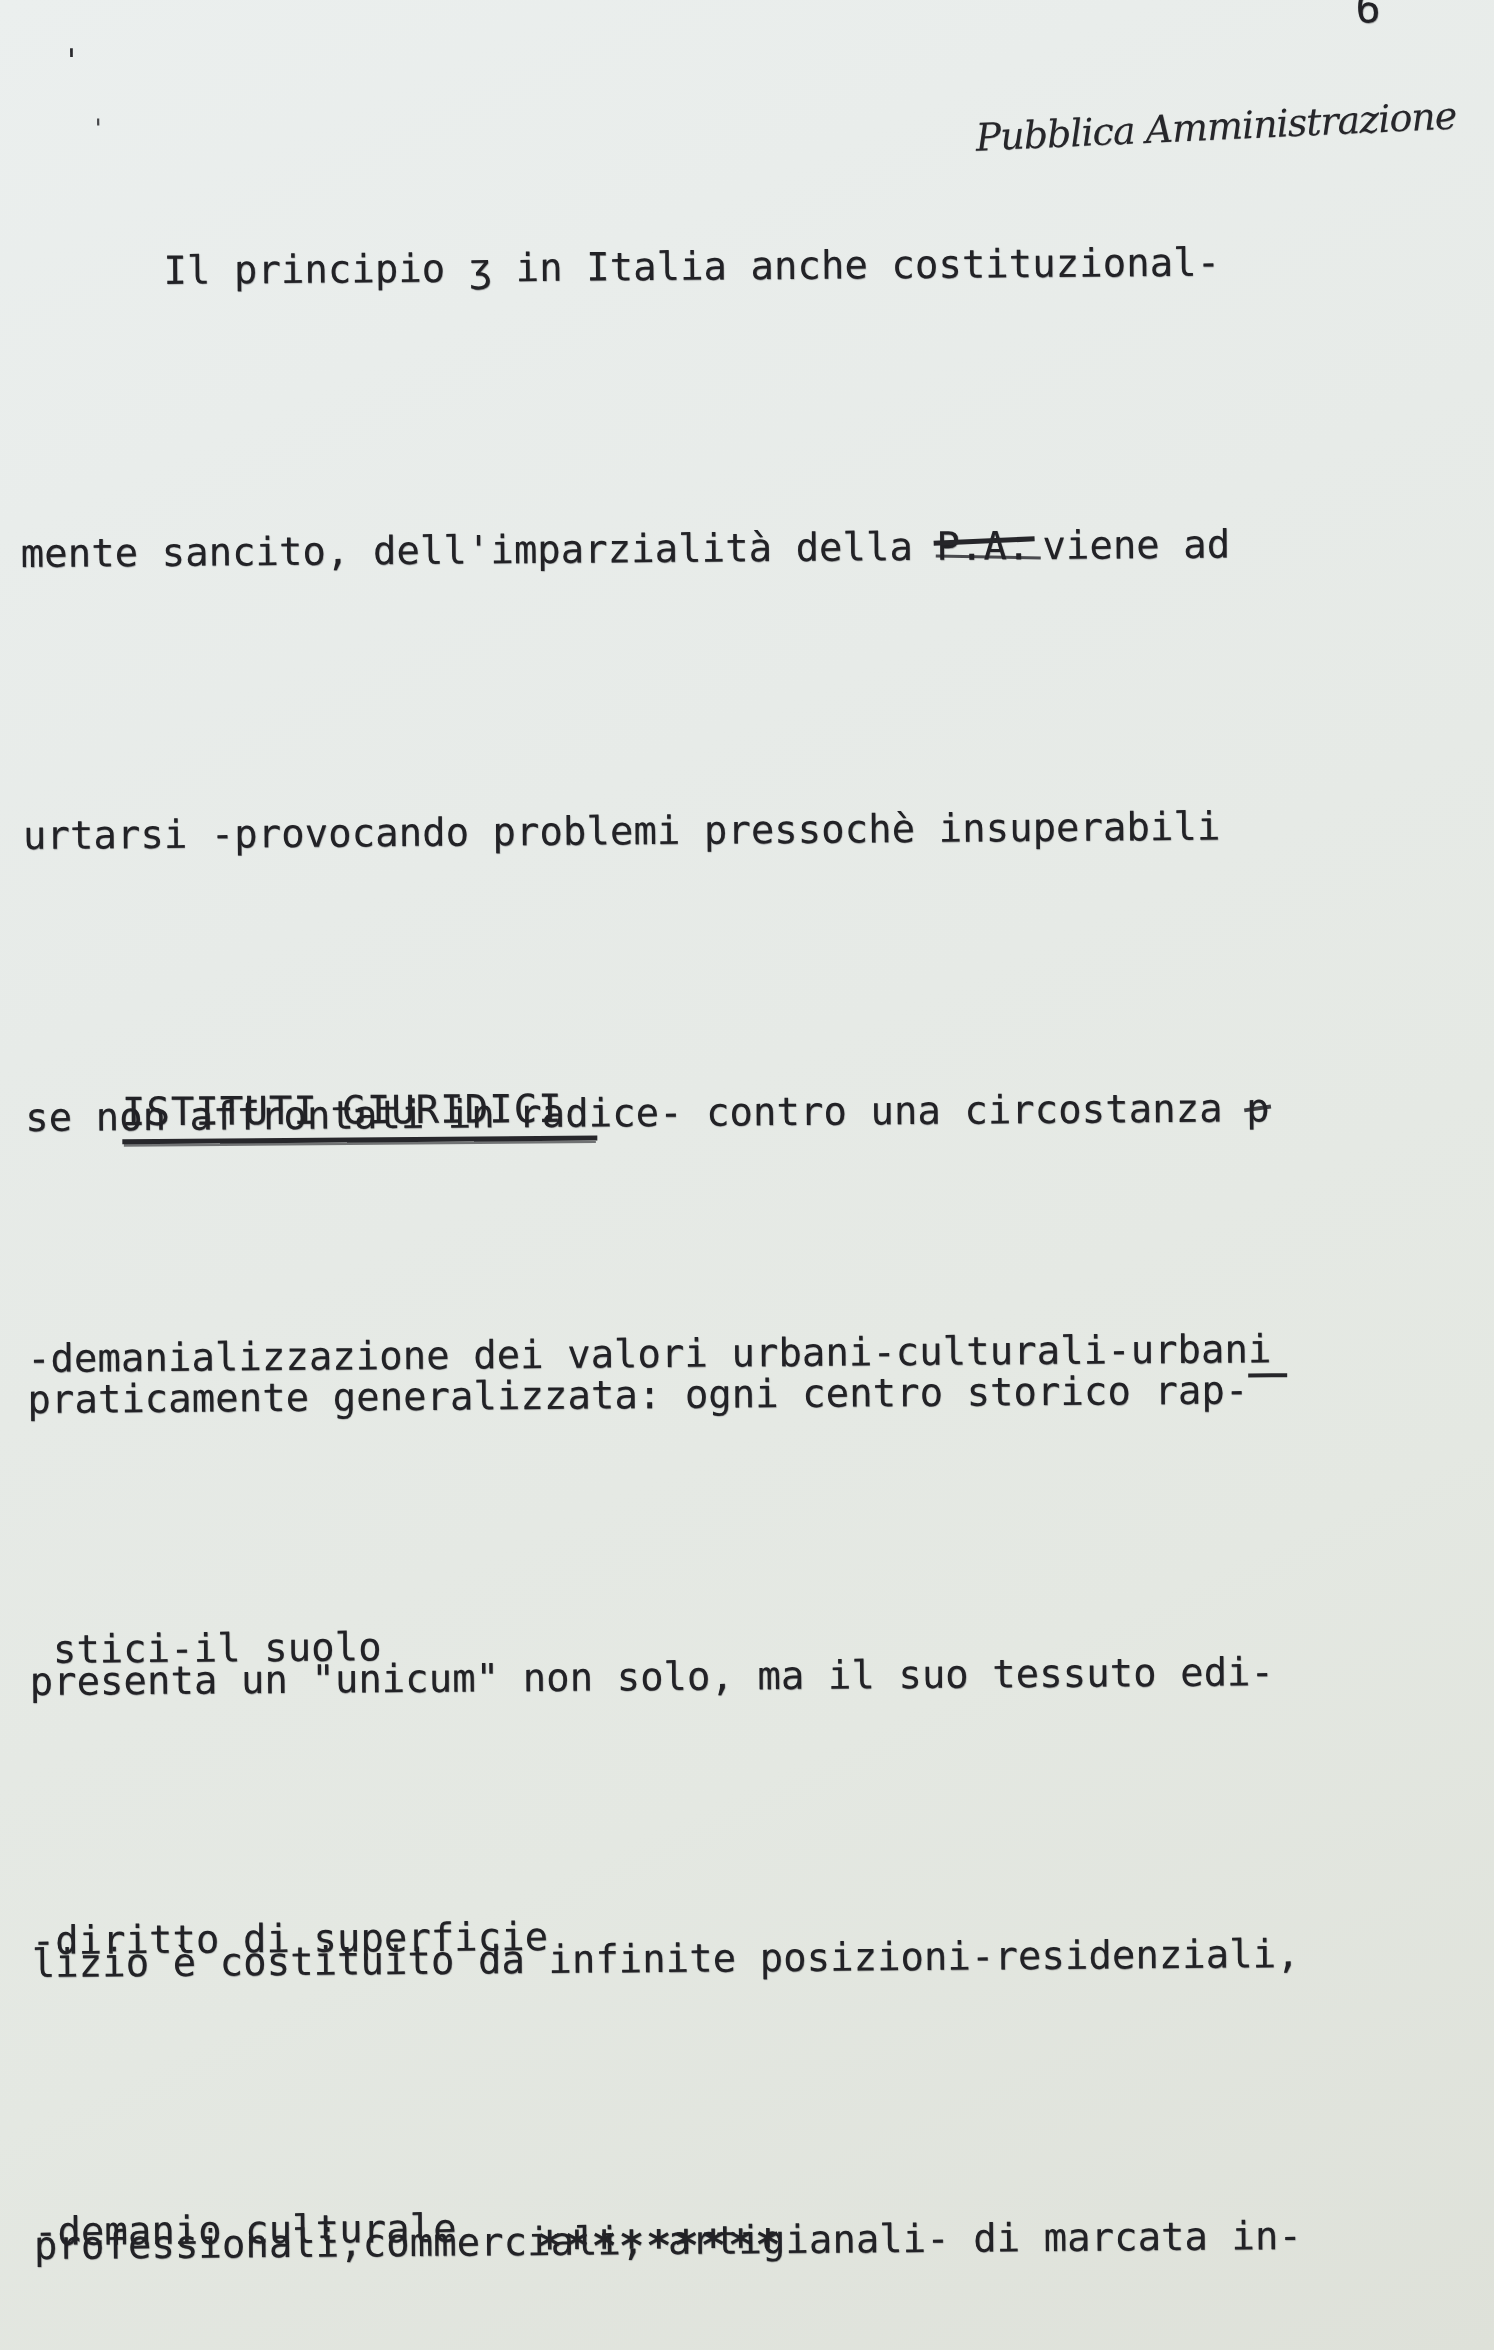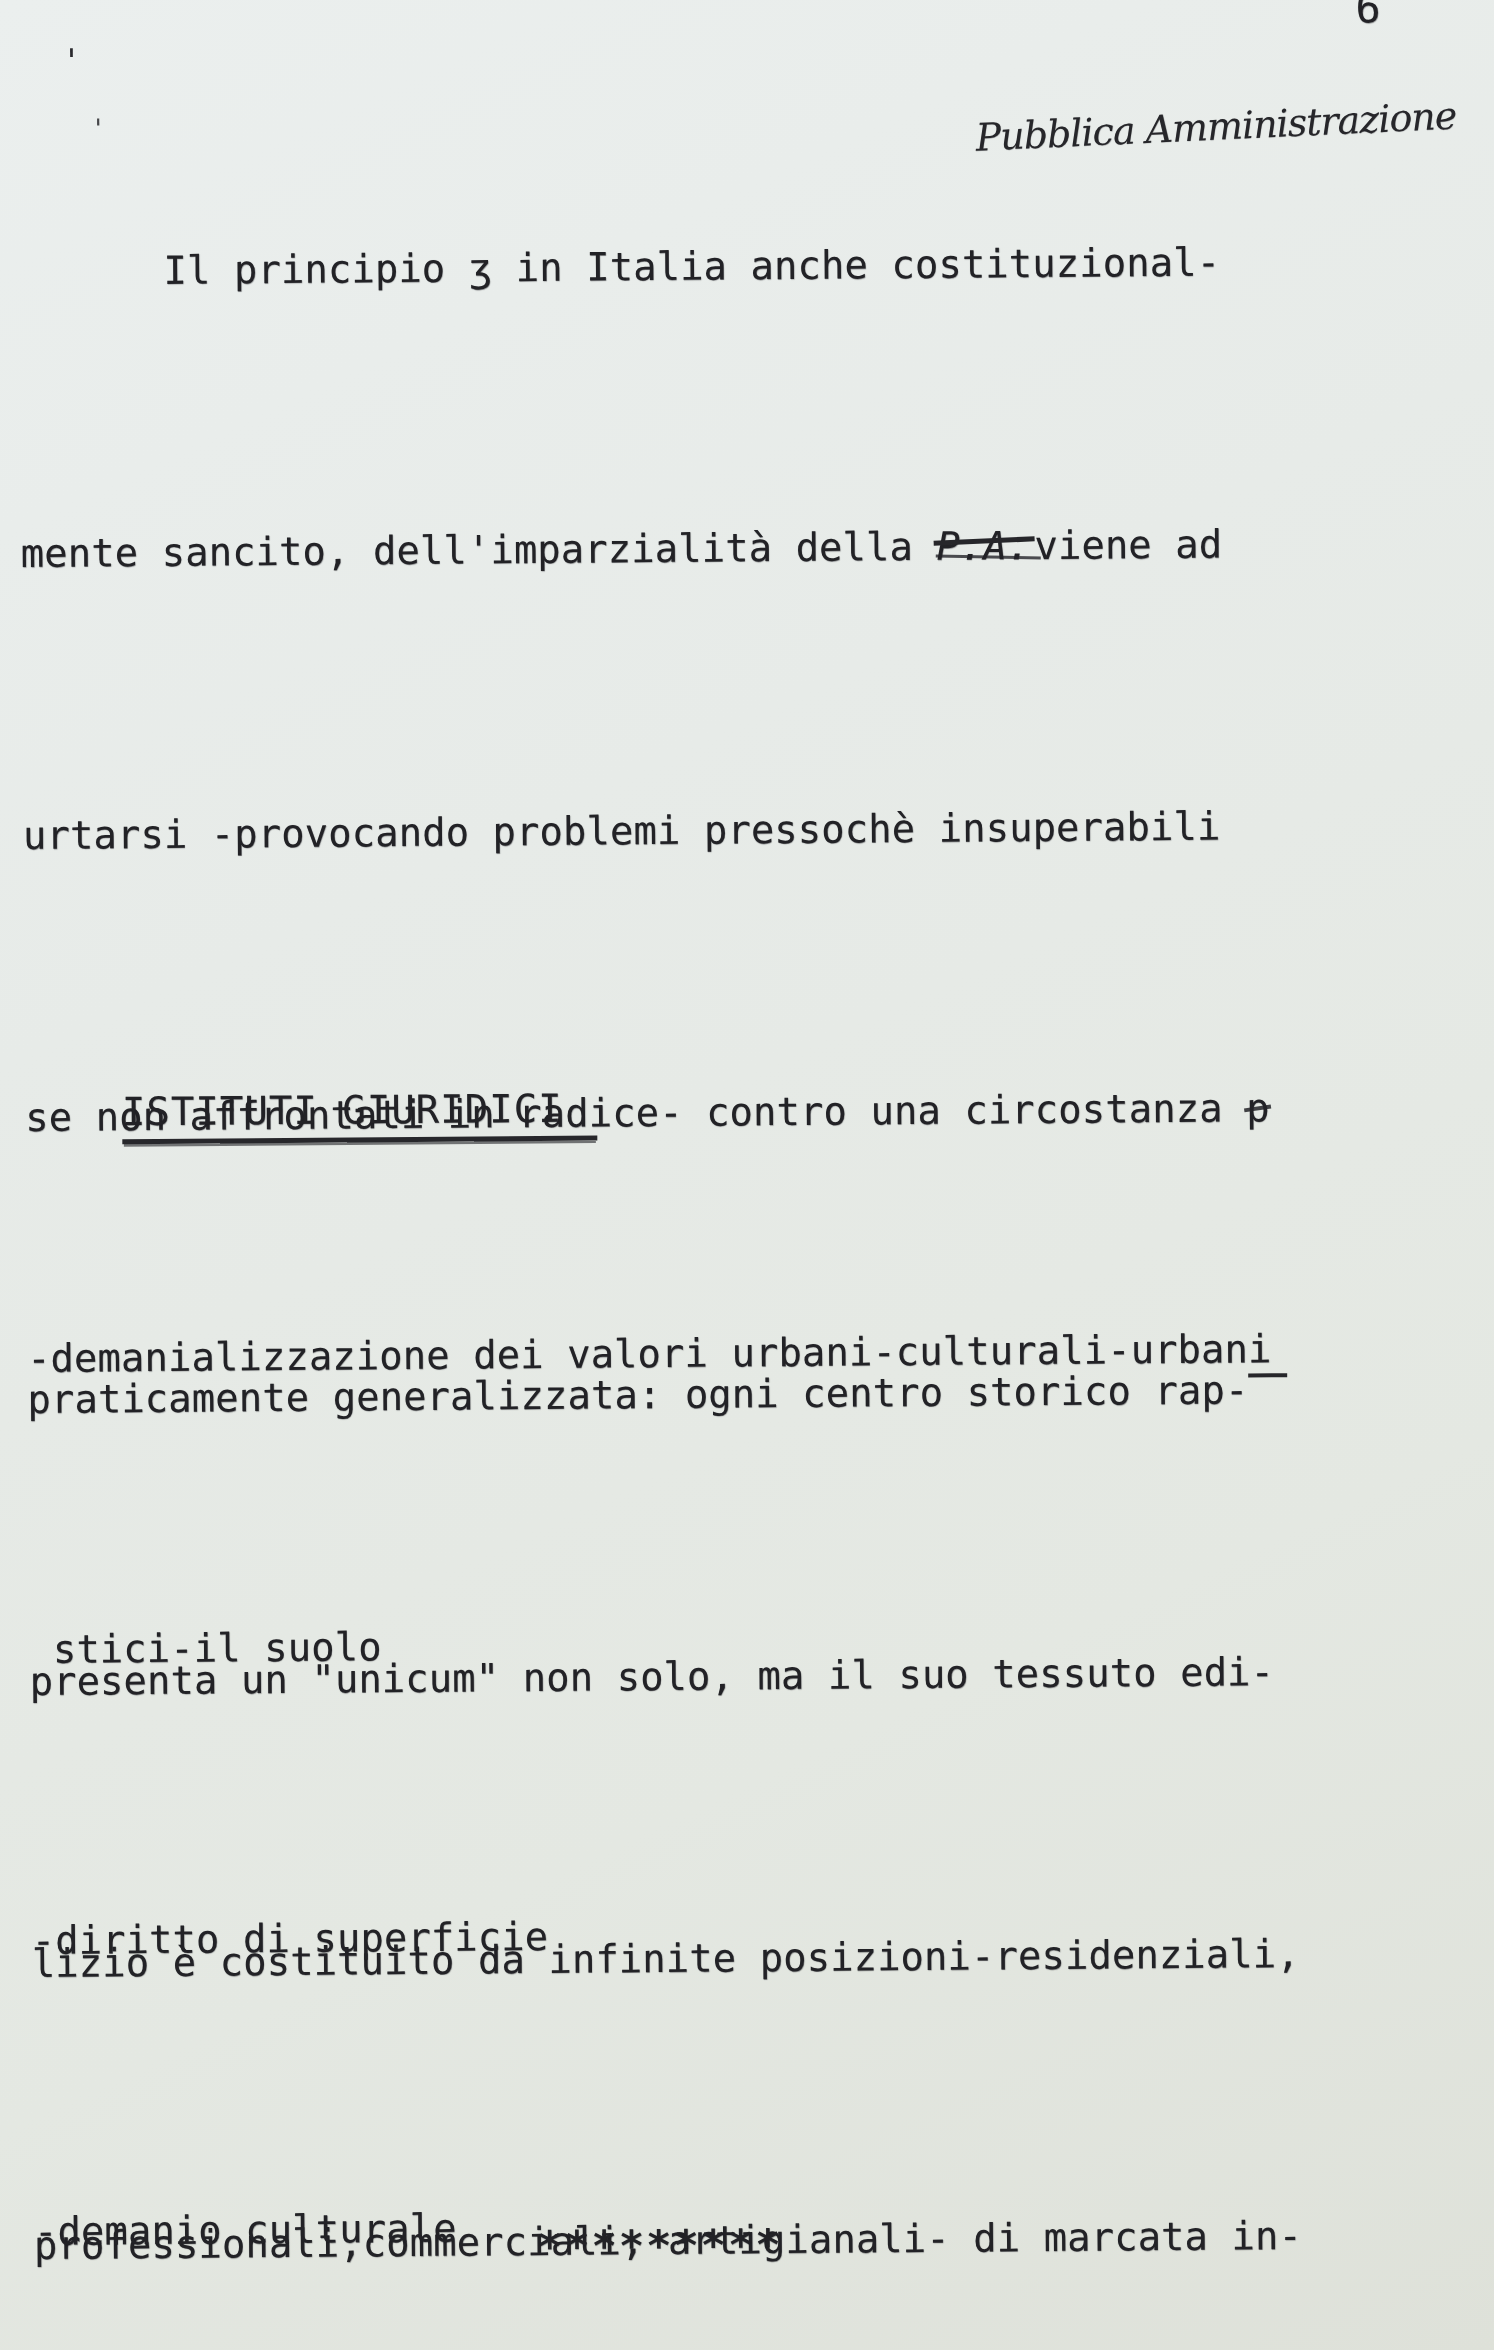--- a/index.html
+++ b/index.html
@@ -33,21 +33,21 @@
   #footer-stars{position:absolute;left:528px;top:2226px;font-size:42px;letter-spacing:2px;font-weight:bold;}
   #handwriting{
     position:absolute;left:983px;top:114px;
     font-family:"DejaVu Serif","Liberation Serif",serif;
     font-style:italic;font-size:38px;color:#26262a;
     transform:rotate(-2.2deg);
     letter-spacing:-1px;
     text-shadow:0.3px 0.4px 0.7px rgba(25,25,30,0.4);
     white-space:pre;
   }
-  .struck{position:relative;display:inline-block;margin-right:4px;font-style:italic;}
+  .struck{position:relative;display:inline-block;margin-right:12px;}
   .struck::before{
     content:'';position:absolute;left:-3px;right:-4px;top:42%;height:5px;
     background:#26262a;transform:rotate(-2deg);
   }
   .struck::after{
     content:'';position:absolute;left:-1px;right:-10px;top:60%;height:3px;
     background:rgba(35,35,40,0.8);transform:rotate(1.5deg);
   }
   .struck-small{position:relative;display:inline-block;}
   .struck-small::before{

